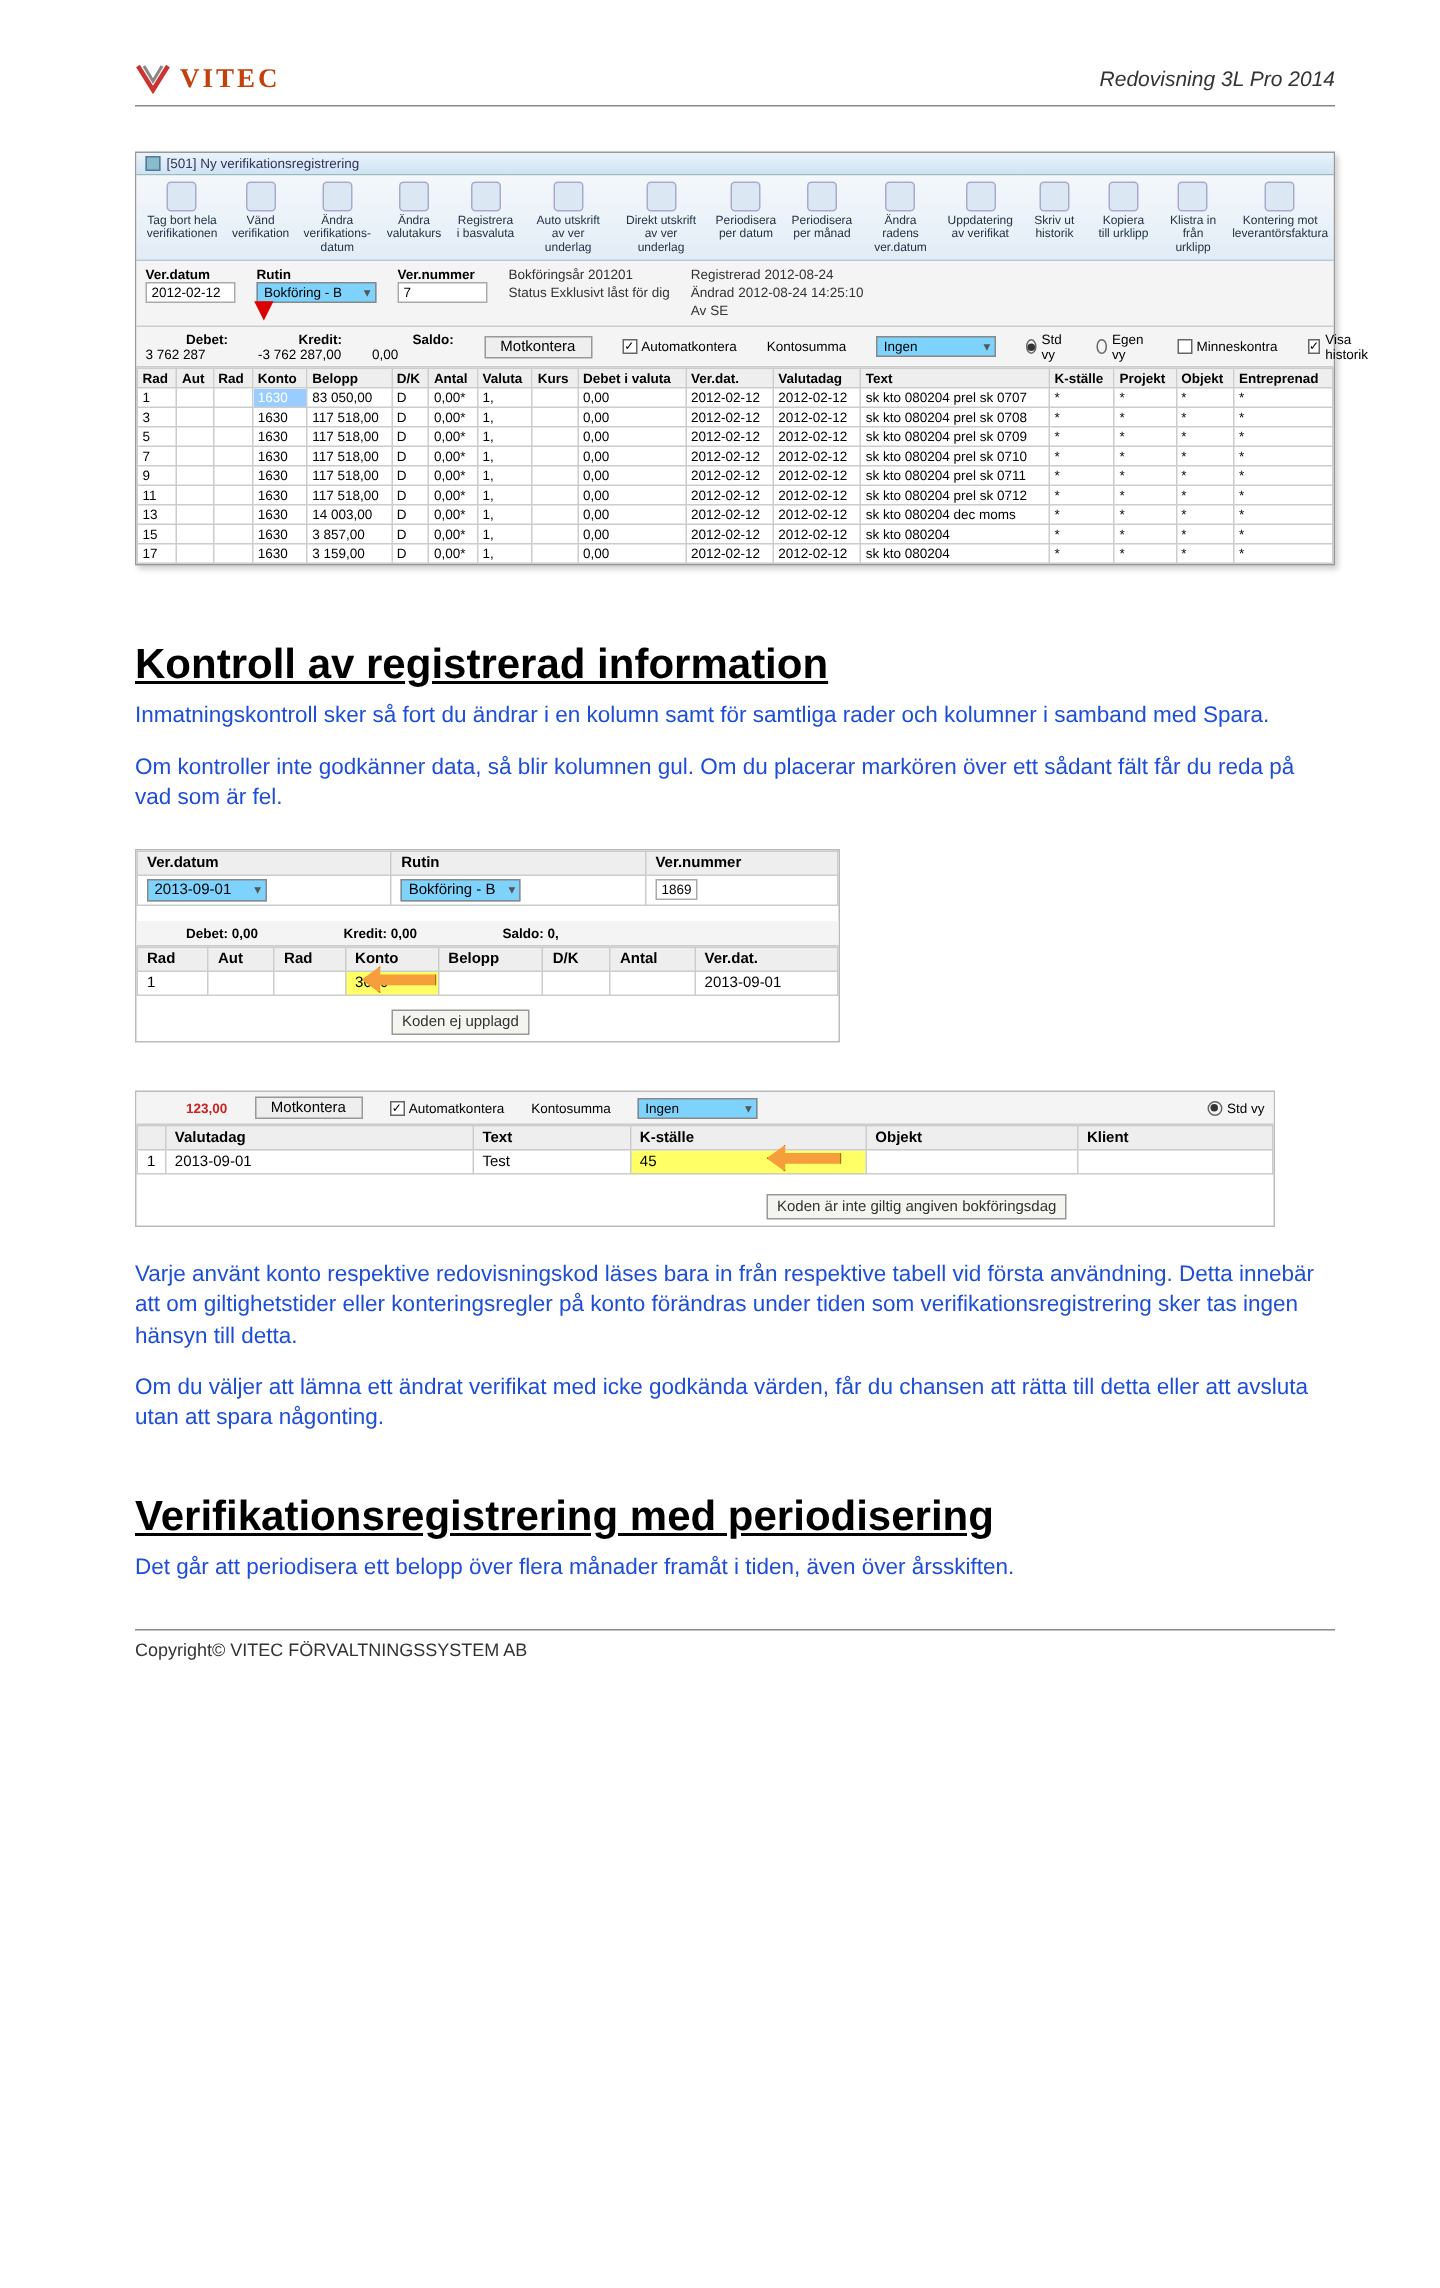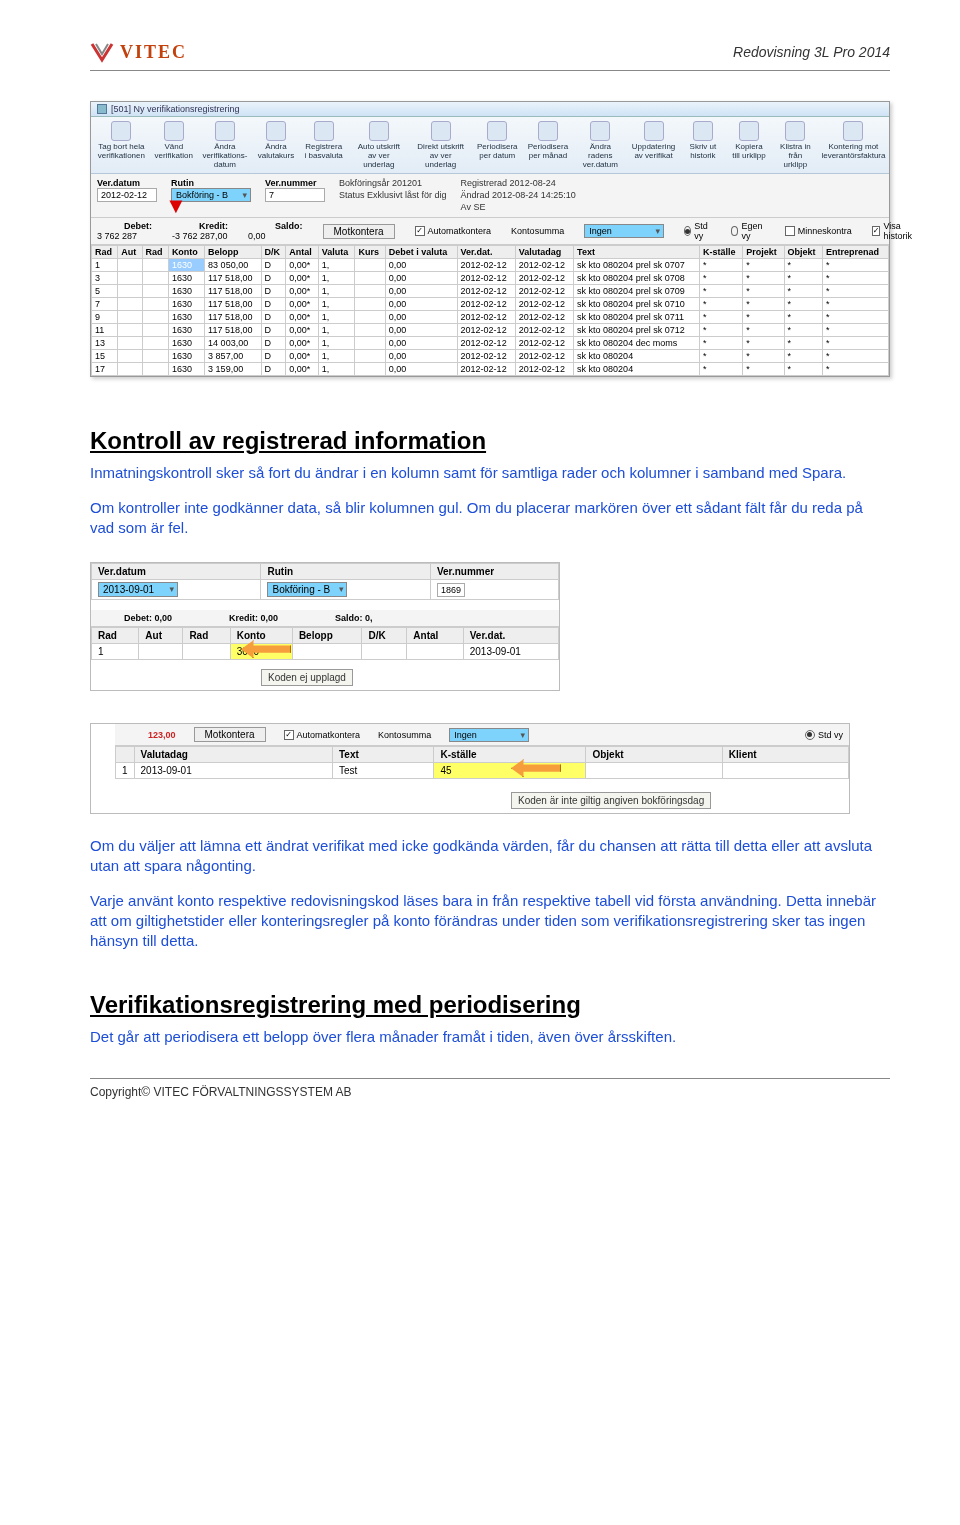--- a/index.html
+++ b/index.html
@@ -152,21 +152,21 @@
   .tooltip-box {
     position: absolute;
     background: #f5f5f0;
     border: 1px solid #999;
     padding: 2px 6px;
     font-size: 10px;
     color: #333;
   }
   .section-h2 {
     font-family: Verdana, sans-serif;
-    font-size: 24px;
+    font-size: 28px;
     font-weight: bold;
     text-decoration: underline;
     margin: 10px 0 8px 0;
     color: #000;
   }
   .body-p {
     font-family: Verdana, sans-serif;
     font-size: 15px;
     line-height: 1.35;
     margin-bottom: 14px;
@@ -594,21 +594,21 @@
             <td></td>
             <td>2013-09-01</td>
           </tr>
         </tbody>
     </table>
     <div class="arrow-shape" style="left:150px;bottom:32px;"></div>
     <div class="tooltip-box" style="left:170px;bottom:4px;">Koden ej upplagd</div>
   </div>
 
   
-  <div class="mini-shot sc-wrap" style="width:760px;padding-bottom:34px;padding-left:24px;">
+  <div class="mini-shot sc-wrap" style="width:760px;padding-bottom:34px;">
     <div class="sum-bar" style="gap:18px">
       <b style="color:#c22">123,00</b>
       <span class="btn-flat">Motkontera</span>
       <span class="chk">
           <span class="chk-box">✓</span>
           <span>Automatkontera</span>
         </span>
       <span>Kontosumma</span>
       <span class="dropdown">Ingen</span>
       <span style="margin-left:auto" class="chk">
@@ -636,22 +636,22 @@
             <td></td>
             <td></td>
           </tr>
         </tbody>
     </table>
     <div class="arrow-shape" style="left:420px;bottom:36px;"></div>
     <div class="tooltip-box" style="left:420px;bottom:4px;">Koden är inte giltig angiven bokföringsdag</div>
   </div>
 
   
+  <p class="body-p">Varje använt konto respektive redovisningskod läses bara in från respektive tabell vid första användning. Detta innebär att om giltighetstider eller konteringsregler på konto förändras under tiden som verifikationsregistrering sker tas ingen hänsyn till detta.</p>
   <p class="body-p">Om du väljer att lämna ett ändrat verifikat med icke godkända värden, får du chansen att rätta till detta eller att avsluta utan att spara någonting.</p>
-  <p class="body-p">Varje använt konto respektive redovisningskod läses bara in från respektive tabell vid första användning. Detta innebär att om giltighetstider eller konteringsregler på konto förändras under tiden som verifikationsregistrering sker tas ingen hänsyn till detta.</p>
 
   
   <h2 class="section-h2" style="margin-top:40px">Verifikationsregistrering med periodisering</h2>
   <p class="body-p">Det går att periodisera ett belopp över flera månader framåt i tiden, även över årsskiften.</p>
 
   <div class="footer-row">
     <span>Copyright© VITEC FÖRVALTNINGSSYSTEM AB</span>
   </div>
 </div>
 

